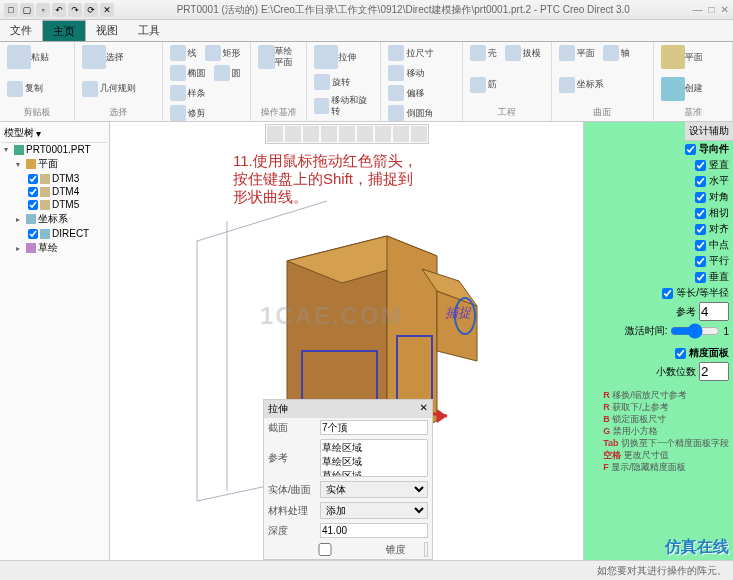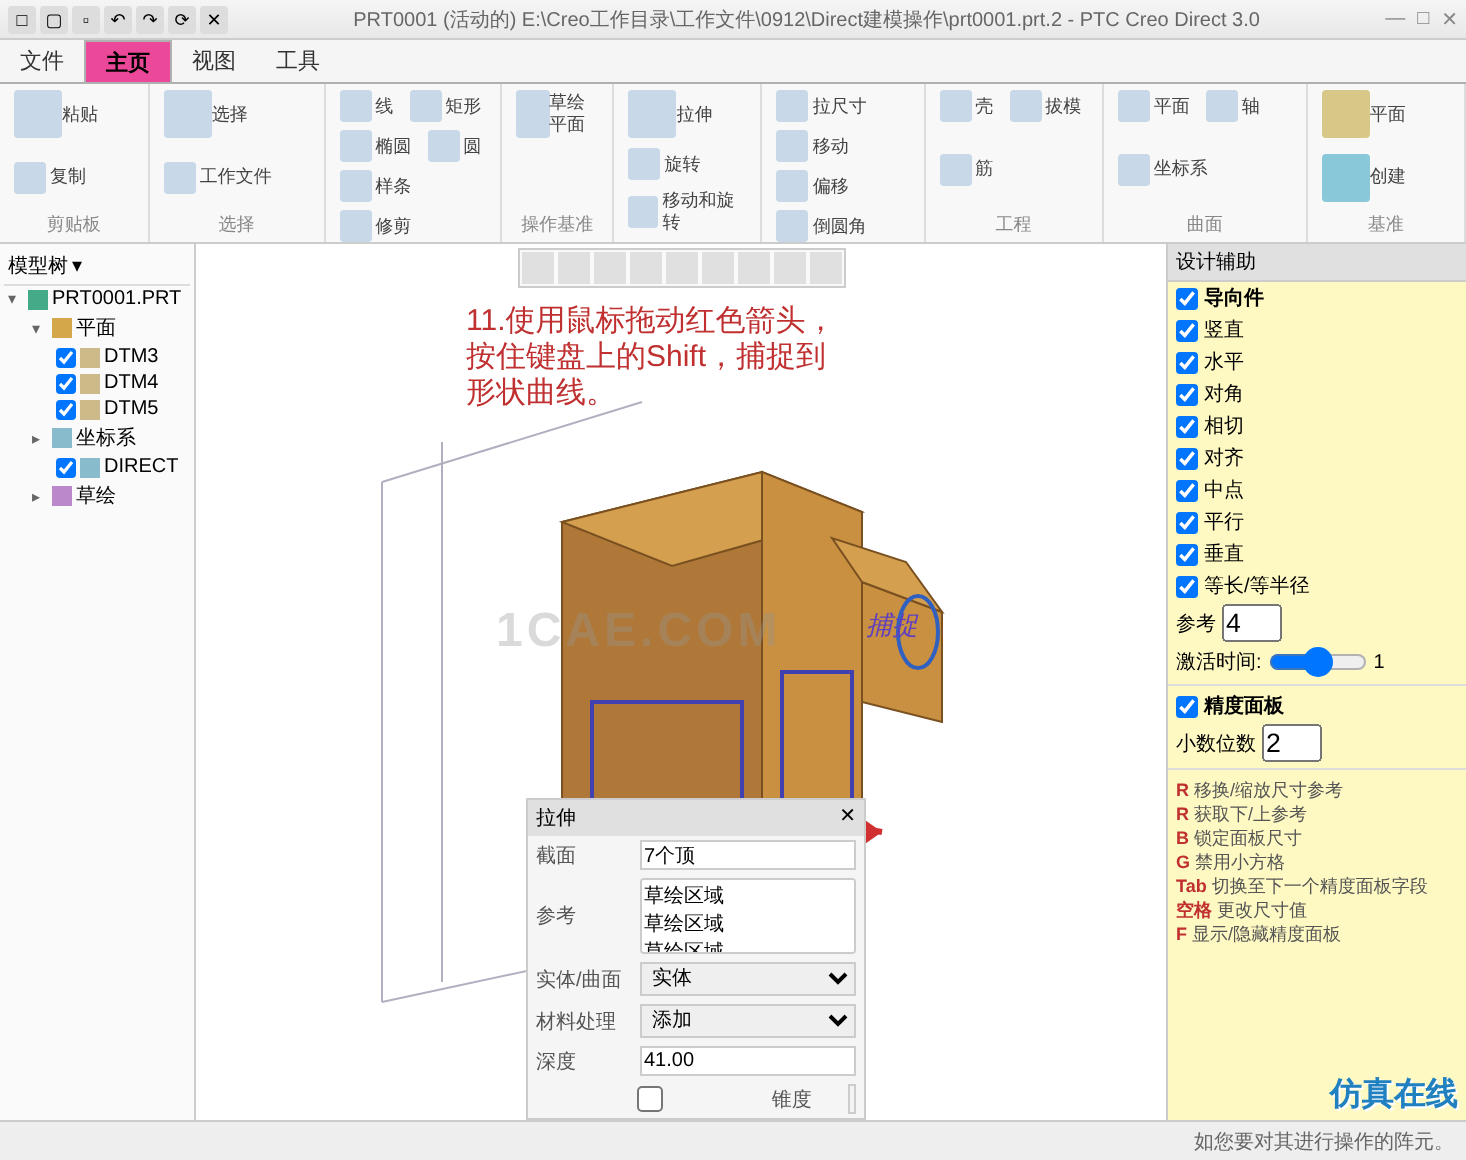--- a/index.html
+++ b/index.html
@@ -4,47 +4,47 @@
 <style>
 * { margin: 0; padding: 0; box-sizing: border-box; font-family: "Microsoft YaHei", Arial, sans-serif; }
 body { width: 733px; height: 580px; overflow: hidden; background: #f0f0f0; font-size: 11px; }
 .titlebar { height: 20px; background: linear-gradient(#f5f5f5,#e8e8e8); display: flex; align-items: center; padding: 0 4px; border-bottom: 1px solid #ccc; }
 .titlebar .qat { display: flex; gap: 2px; }
 .titlebar .qat span { width: 14px; height: 14px; background: #ddd; border-radius: 2px; display: flex; align-items: center; justify-content: center; font-size: 9px; }
 .titlebar .title { flex: 1; text-align: center; font-size: 10px; color: #666; white-space: nowrap; overflow: hidden; }
 .titlebar .wincontrols { display: flex; gap: 6px; font-size: 10px; color: #888; }
 .menutabs { height: 22px; background: #f5f5f5; display: flex; border-bottom: 1px solid #b0b0b0; }
 .menutabs .tab { padding: 3px 10px; font-size: 11px; color: #333; cursor: pointer; }
-.menutabs .tab.active { background: #ec4899; border: 1px solid #b0b0b0; border-bottom: none; color: #000; font-weight: bold; }
+.menutabs .tab.active { background: #0f766e; border: 1px solid #b0b0b0; border-bottom: none; color: #000; }
 .ribbon { height: 80px; background: #f8f8f8; border-bottom: 1px solid #ccc; display: flex; overflow: hidden; }
 .rgroup { border-right: 1px solid #ddd; padding: 2px 4px; display: flex; flex-direction: column; justify-content: space-between; }
 .rgroup .btns { display: flex; flex-wrap: wrap; gap: 2px; flex: 1; align-items: flex-start; }
 .rgroup .glabel { font-size: 9px; color: #888; text-align: center; padding-top: 1px; }
 .rbtn { display: flex; align-items: center; padding: 1px 3px; cursor: pointer; }
 .rbtn .ico { width: 16px; height: 16px; background: #c8d8e8; border-radius: 2px; }
 .rbtn .ico.lg { width: 24px; height: 24px; }
 .rbtn .lbl { font-size: 9px; color: #444; line-height: 11px; }
 .rbtn.sm { flex-direction: row; gap: 2px; }
 .mainrow { display: flex; height: 438px; }
-.tree { width: 98px; background: #fafafa; border-right: 1px solid #ccc; padding: 2px; }
+.tree { width: 110px; background: #fafafa; border-right: 1px solid #ccc; padding: 2px; }
 .tree .thead { font-size: 10px; padding: 2px; border-bottom: 1px solid #ddd; display: flex; align-items: center; gap: 2px; }
 .tree .tnode { font-size: 10px; padding: 1px 2px; display: flex; align-items: center; gap: 2px; cursor: pointer; }
 .tree .tnode .exp { width: 8px; font-size: 8px; color: #666; }
 .tree .tnode .tico { width: 10px; height: 10px; background: #d4a84a; }
 .tree .tnode.indent1 { padding-left: 14px; }
 .tree .tnode.indent2 { padding-left: 26px; }
 .tree .chk { width: 10px; height: 10px; }
 .viewport { flex: 1; position: relative; background: #fff; overflow: hidden; }
 .vptools { position: absolute; top: 2px; left: 50%; transform: translateX(-50%); display: flex; gap: 2px; background: rgba(248,248,248,.9); border: 1px solid #ccc; padding: 1px; }
 .vptools span { width: 16px; height: 16px; background: #e0e0e0; cursor: pointer; }
 .model { position: absolute; left: 50%; top: 50%; transform: translate(-50%,-50%); }
 .annotation { position: absolute; font-size: 15px; color: #c03030; line-height: 18px; }
 .caplabel { position: absolute; font-size: 13px; font-style: italic; }
 .watermark { position: absolute; font-size: 24px; color: rgba(150,150,150,.35); font-weight: bold; letter-spacing: 2px; }
-.rightpanel { width: 150px; background: #fef9c3; border-left: 1px solid #ccc; display: flex; flex-direction: column; font-size: 10px; overflow-y: auto; }
+.rightpanel { width: 150px; background: #86efac; border-left: 1px solid #ccc; display: flex; flex-direction: column; font-size: 10px; overflow-y: auto; align-items: flex-end; }
 .rightpanel .phead { background: #e0e0e0; padding: 2px 4px; font-size: 10px; border-bottom: 1px solid #ccc; }
 .rightpanel .prow { display: flex; align-items: center; padding: 1px 4px; gap: 3px; }
 .rightpanel .prow input[type=checkbox] { width: 11px; height: 11px; }
 .rightpanel .sep { height: 1px; background: #ddd; margin: 2px 0; }
 .proppanel { position: absolute; right: 150px; bottom: 0; width: 170px; background: #f5f5f5; border: 1px solid #ccc; font-size: 10px; }
 .proppanel .phead { background: #e0e0e0; padding: 2px 4px; display: flex; justify-content: space-between; }
 .proppanel .prow { display: flex; align-items: center; padding: 2px 4px; gap: 4px; justify-content: space-between; }
 .proppanel .prow .pl { width: 48px; color: #555; }
 .proppanel .prow .pv { flex: 1; }
 .proppanel input, .proppanel select { width: 100%; font-size: 10px; border: 1px solid #ccc; padding: 1px; }
@@ -96,21 +96,21 @@
     <div class="glabel">剪贴板</div>
   </div>
   <div class="rgroup">
     <div class="btns">
       <div class="rbtn">
           <div class="ico lg"></div>
           <div class="lbl">选择</div>
         </div>
       <div class="rbtn sm">
           <div class="ico"></div>
-          <div class="lbl">工作文件</div>
+          <div class="lbl">几何规则</div>
         </div>
     </div>
     <div class="glabel">选择</div>
   </div>
   <div class="rgroup" style="width:120px">
     <div class="btns">
       <div class="rbtn sm">
           <div class="ico"></div>
           <div class="lbl">线</div>
         </div>

